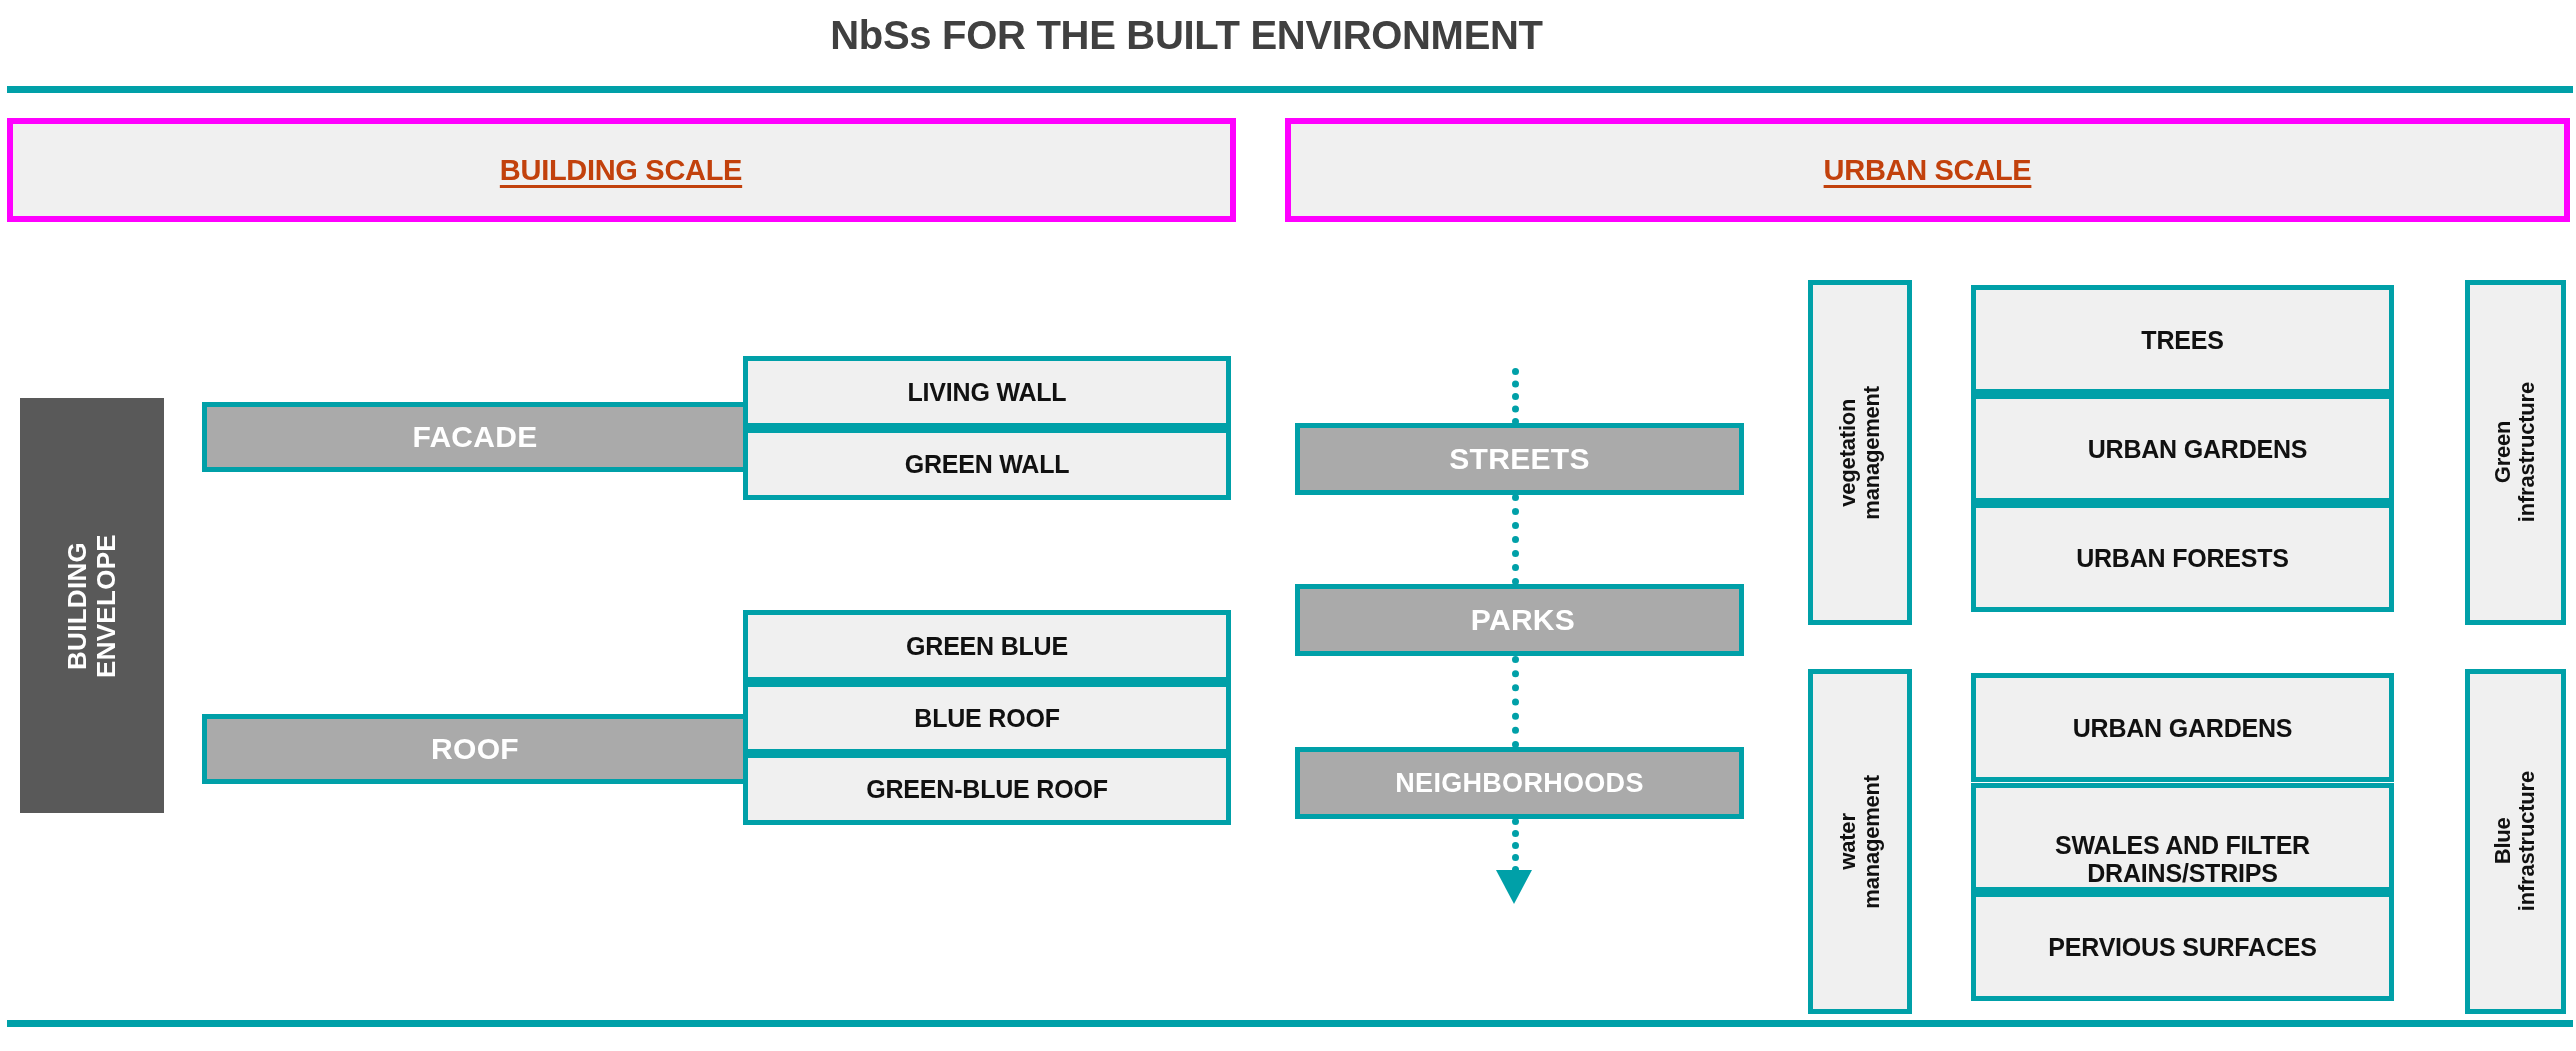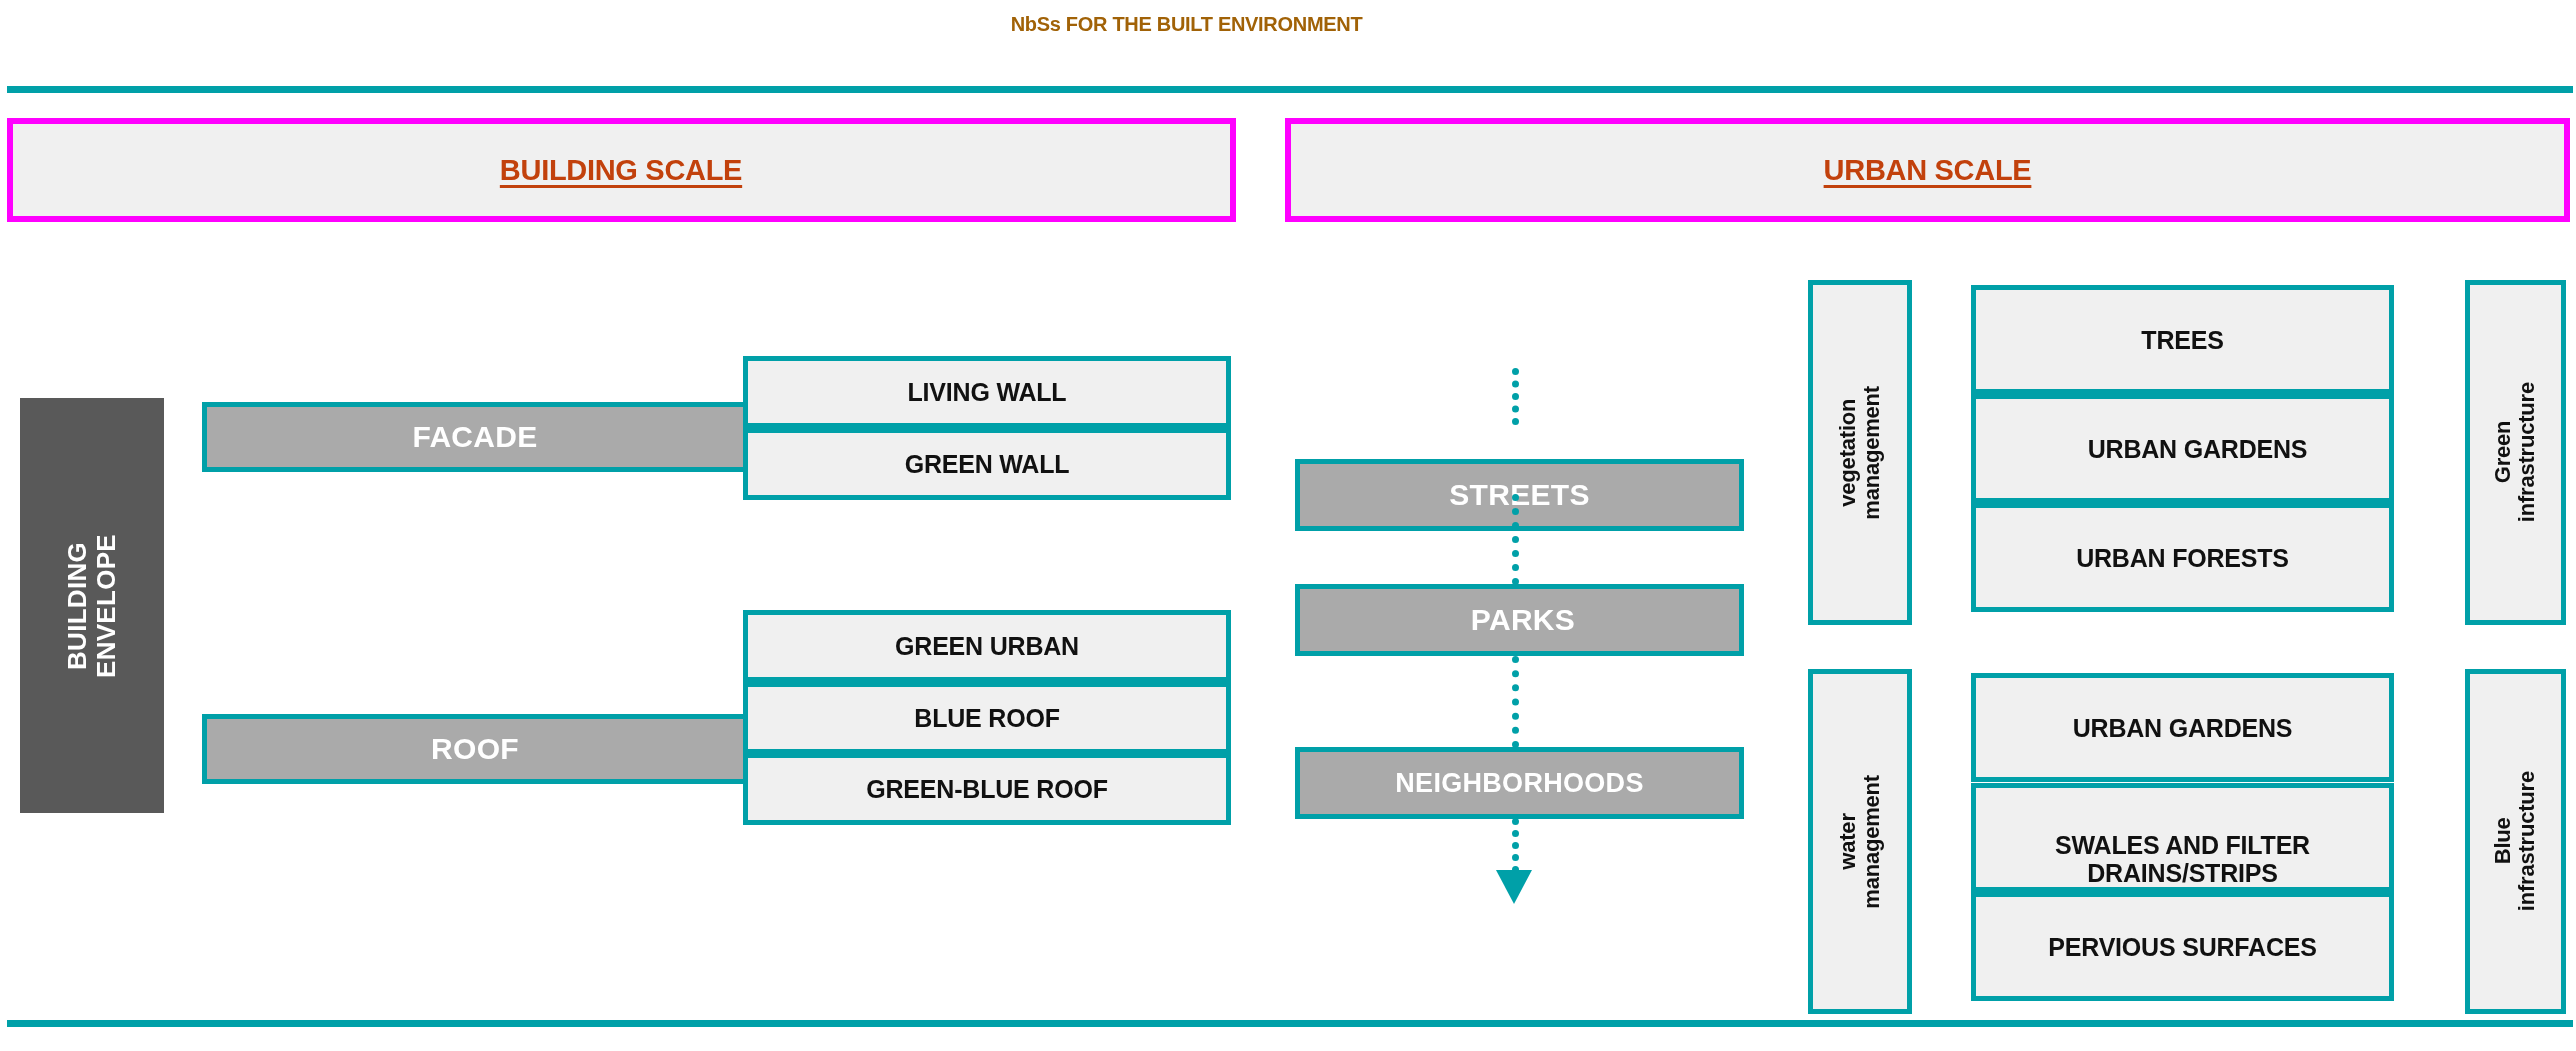--- a/index.html
+++ b/index.html
@@ -6,21 +6,21 @@
   body{
     width:2576px;height:1052px;position:relative;overflow:hidden;
     font-family:"Liberation Sans","DejaVu Sans",sans-serif;
     -webkit-font-smoothing:antialiased;
   }
   .abs{position:absolute;box-sizing:border-box;}
 
   
   #diagram-title{
     left:0;top:13px;width:2373px;text-align:center;
-    font-size:20px;font-weight:bold;color:#a16207;letter-spacing:-0.3px;
+    font-size:40px;font-weight:bold;color:#404040;letter-spacing:-0.3px;
   }
 
   
   .rule{background:#00A0A8;height:7.2px;}
   #rule-top{left:6.5px;top:86px;width:2566px;}
   #rule-bottom{left:6.5px;top:1020px;width:2566px;}
 
   
   .scale-band{
     background:#f0f0f0;border:6.5px solid #FF00FF;
@@ -65,21 +65,21 @@
   #roof-box  {left:202px;top:714px;width:546px;height:70px;}
 
   
   #living-wall      {left:743px;top:356px;width:488px;height:72px;}
   #green-wall       {left:743px;top:428px;width:488px;height:72px;}
   #green-roof       {left:743px;top:610px;width:488px;height:72px;}
   #blue-roof        {left:743px;top:682px;width:488px;height:72px;}
   #green-blue-roof  {left:743px;top:753px;width:488px;height:72px;}
 
   
-  #streets       {left:1295px;top:423px;width:449px;height:72px;margin-top:36px;}
+  #streets       {left:1295px;top:423px;width:449px;height:72px;}
   #parks         {left:1295px;top:584px;width:449px;height:72px;padding-left:7px;}
   #neighborhoods {left:1295px;top:747px;width:449px;height:72px;}
   #neighborhoods{font-size:27px;}
 
   
   .dotline{
     left:1512px;width:0;border-left:7.2px dotted #00A0A8;
   }
   #dot-1{top:368px;height:57px;}
   #dot-2{top:494px;height:91px;}
@@ -134,21 +134,21 @@
   <span>ROOF</span>
 </div>
 
 <div class="abs tealbox" id="living-wall">
   <span>LIVING WALL</span>
 </div>
 <div class="abs tealbox" id="green-wall">
   <span>GREEN WALL</span>
 </div>
 <div class="abs tealbox" id="green-roof">
-  <span>GREEN URBAN</span>
+  <span>GREEN BLUE</span>
 </div>
 <div class="abs tealbox" id="blue-roof">
   <span>BLUE ROOF</span>
 </div>
 <div class="abs tealbox" id="green-blue-roof">
   <span>GREEN-BLUE ROOF</span>
 </div>
 
 <div class="abs dotline" id="dot-1"></div>
 <div class="abs graybox" id="streets">

